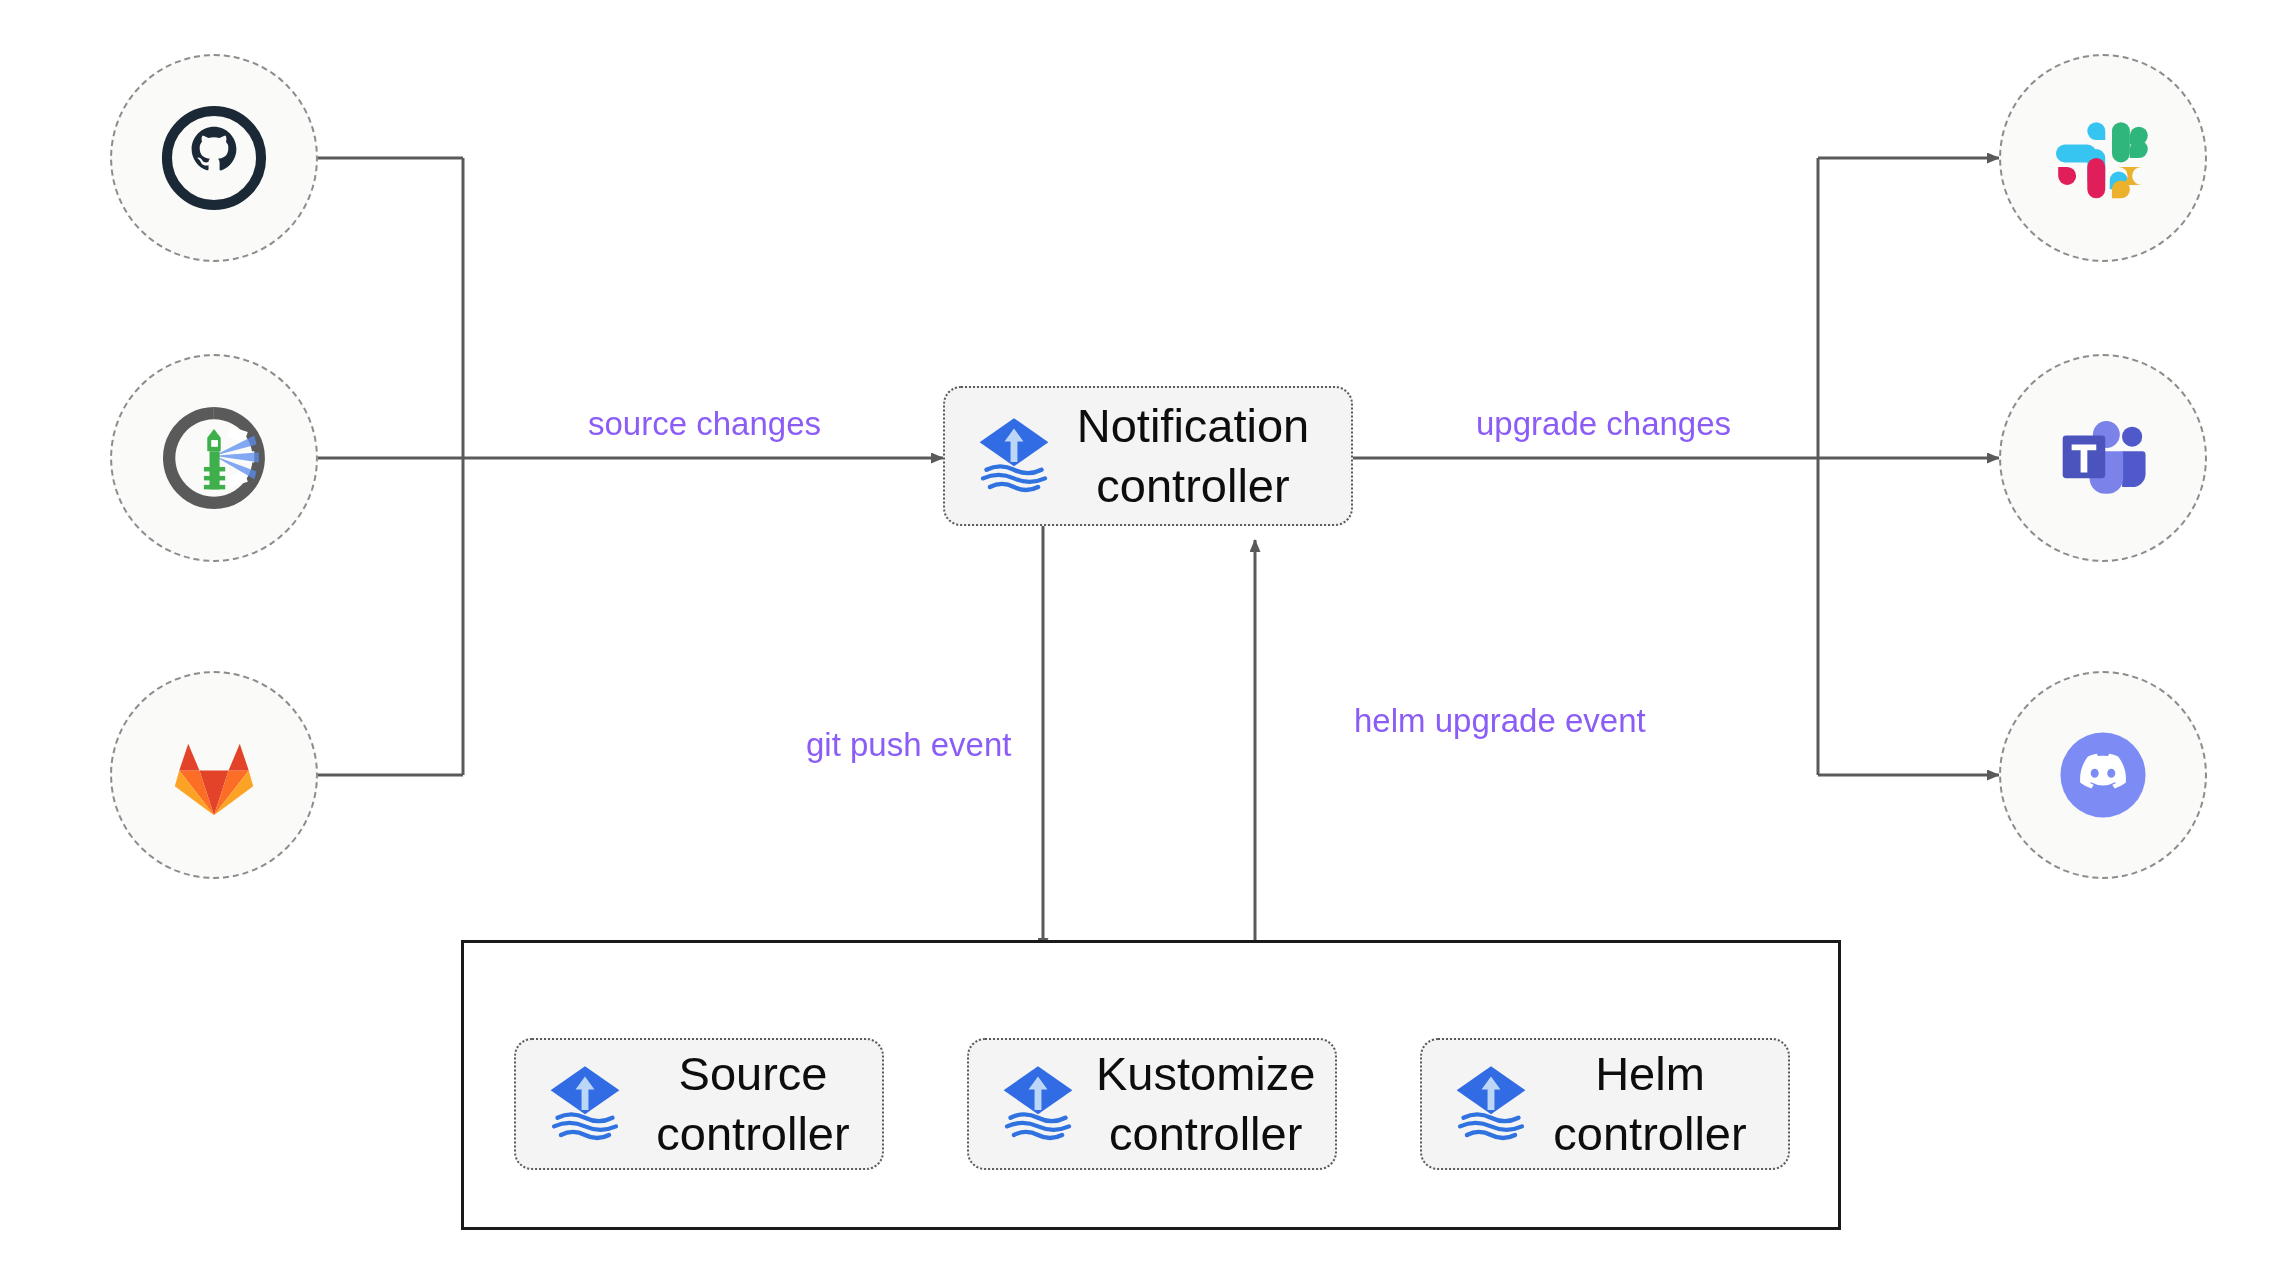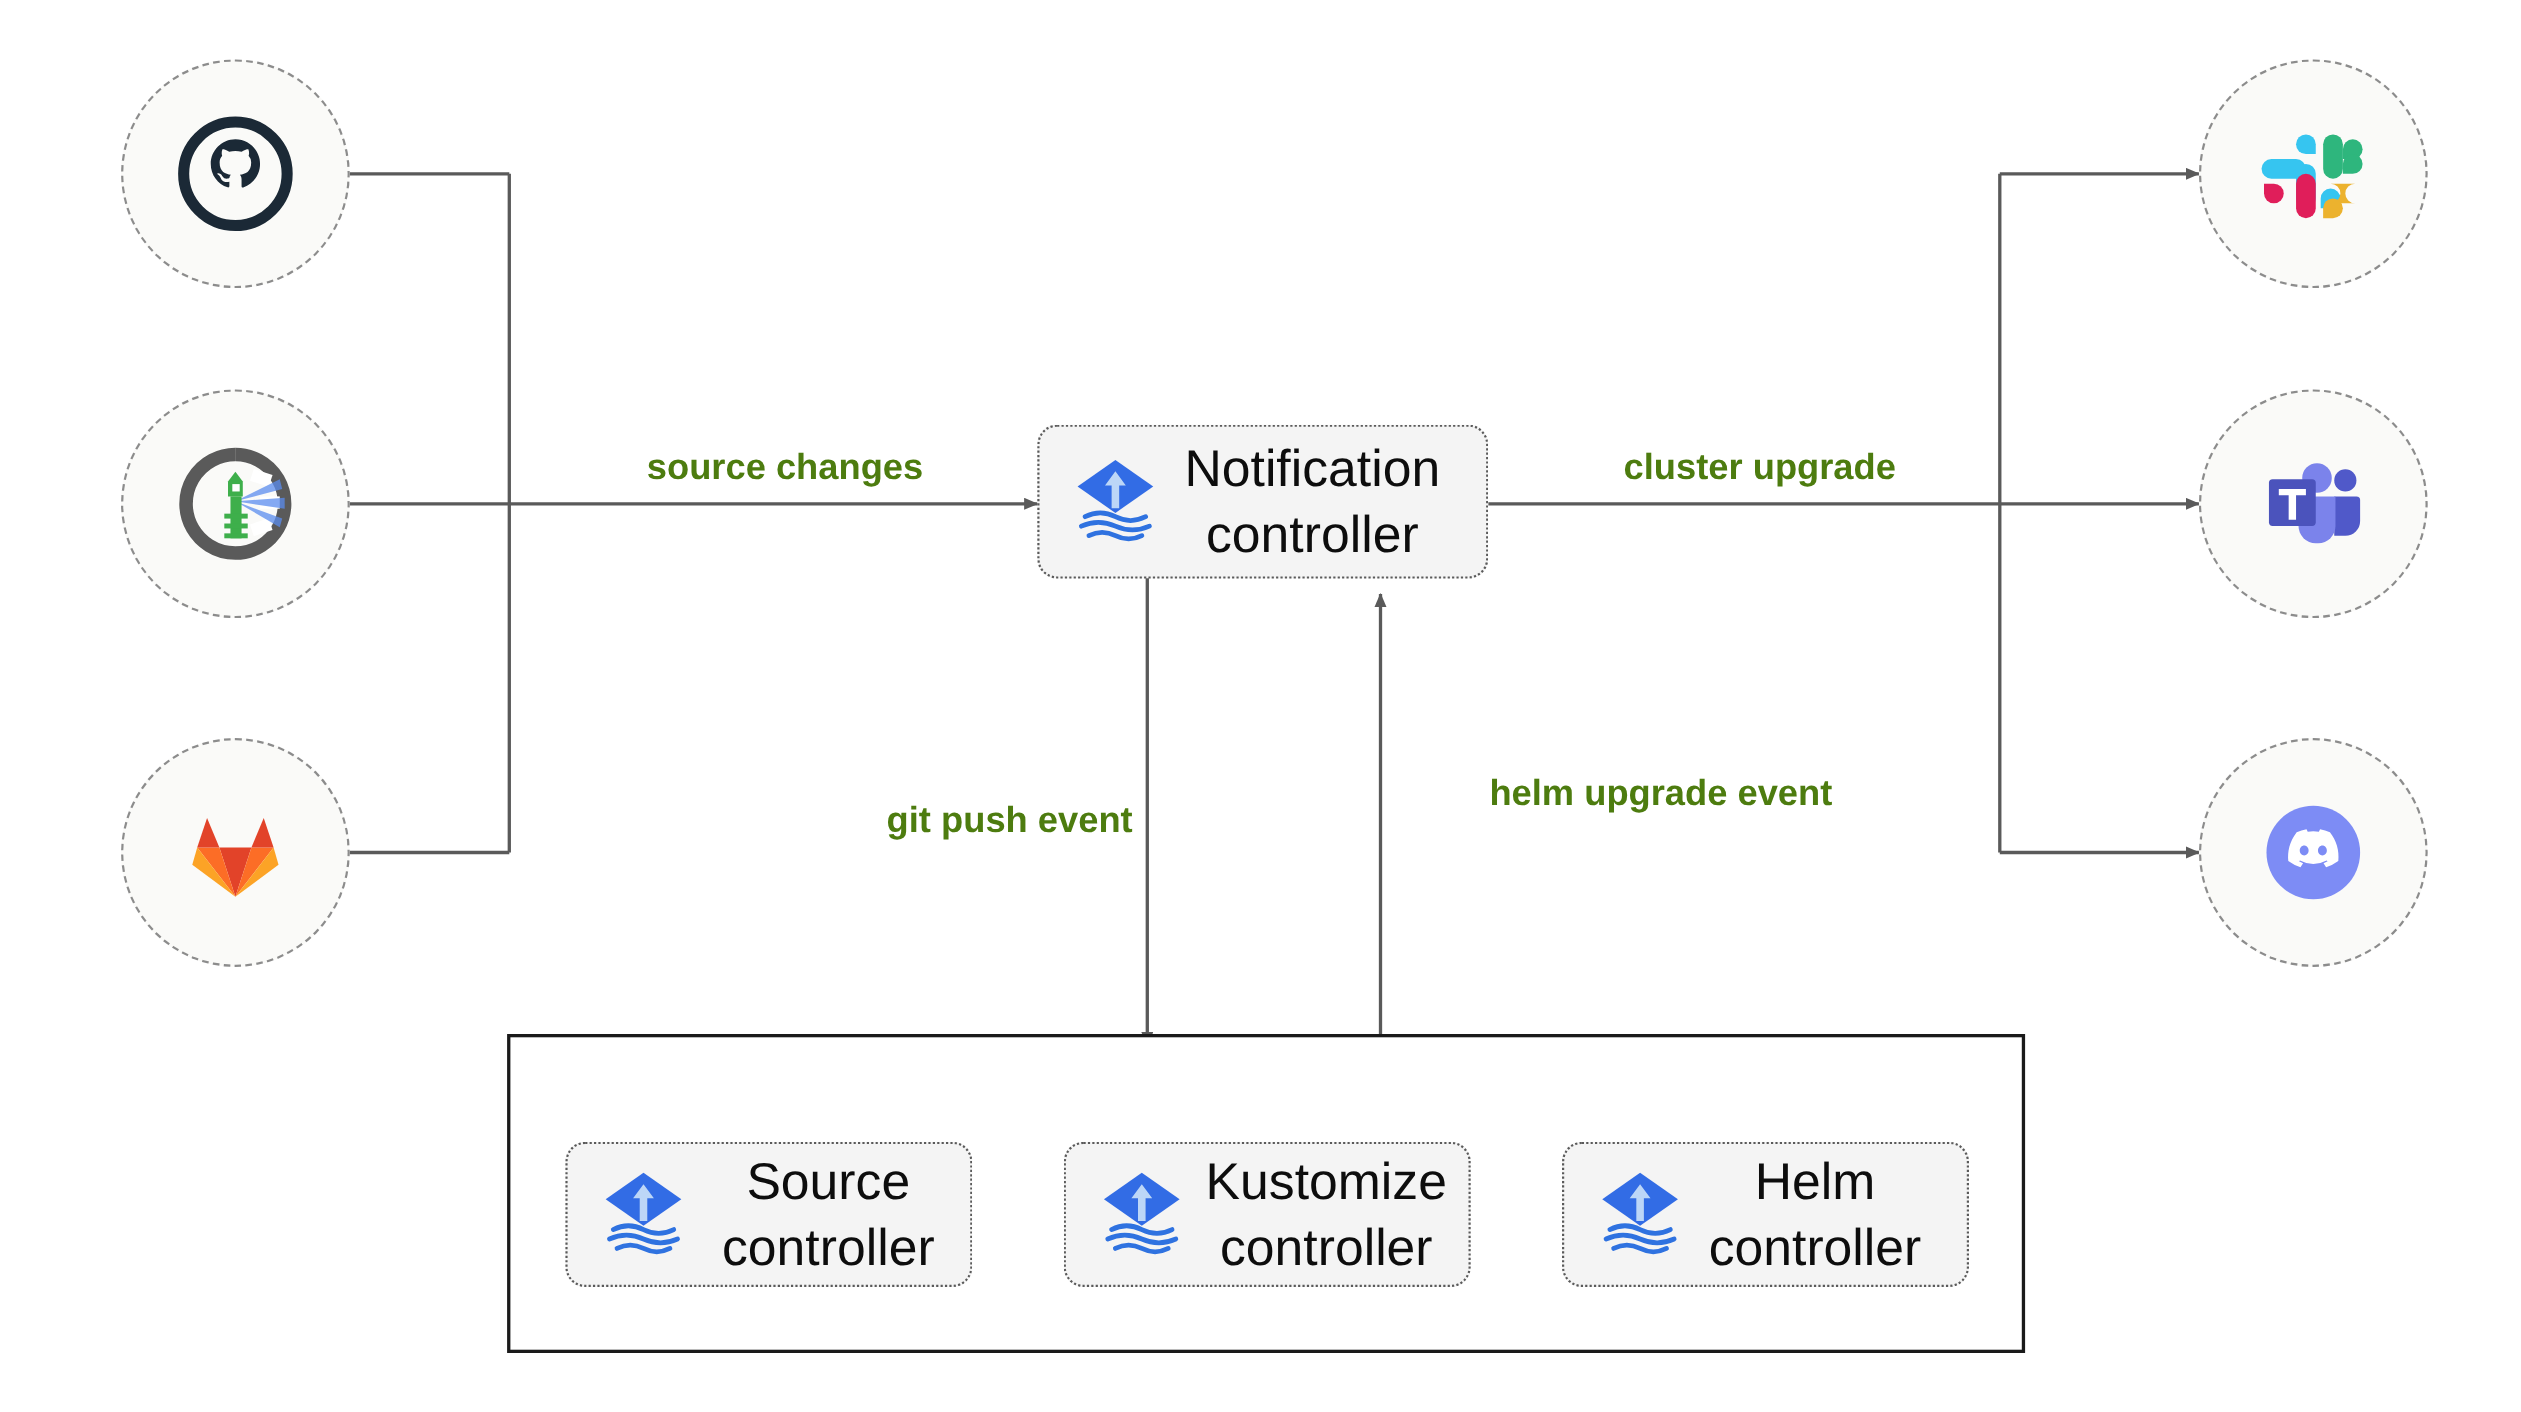--- a/index.html
+++ b/index.html
@@ -106,25 +106,24 @@
     font-size: 25px;
     color: #2b2b2b;
     padding-left: 18px;
     white-space: nowrap;
   }
 
   
   .edge-label {
     position: absolute;
     font-size: 33px;
-    color: #4d7c0f;
+    color: #8b5cf6;
     white-space: nowrap;
     background: #ffffff;
     padding: 2px 10px;
-    font-weight: bold;
   }
 </style>
 </head>
 <body>
 
 <div id="canvas">
 
   <svg class="wires" viewBox="0 0 2292 1284" xmlns="http://www.w3.org/2000/svg">
     <defs>
       <marker id="arrow" markerWidth="13" markerHeight="11" refX="12" refY="5.5" orient="auto" markerUnits="userSpaceOnUse">
@@ -284,19 +283,19 @@
         <path d="M14 76 Q32 68 50 76 Q68 84 86 76"></path>
         <path d="M22 86 Q36 79 50 86 Q64 93 78 86"></path>
       </g>
     </svg>
     <div class="ctrl-label">Helm
 controller</div>
   </div>
 
   <div class="edge-label" style="left:578px; top:403px;">source changes</div>
 
-  <div class="edge-label" style="left:1466px; top:403px;">cluster upgrade</div>
+  <div class="edge-label" style="left:1466px; top:403px;">upgrade changes</div>
 
   <div class="edge-label" style="left:796px; top:724px;">git push event</div>
 
   <div class="edge-label" style="left:1344px; top:700px;">helm upgrade event</div>
 
 </div>
 
 </body></html>

